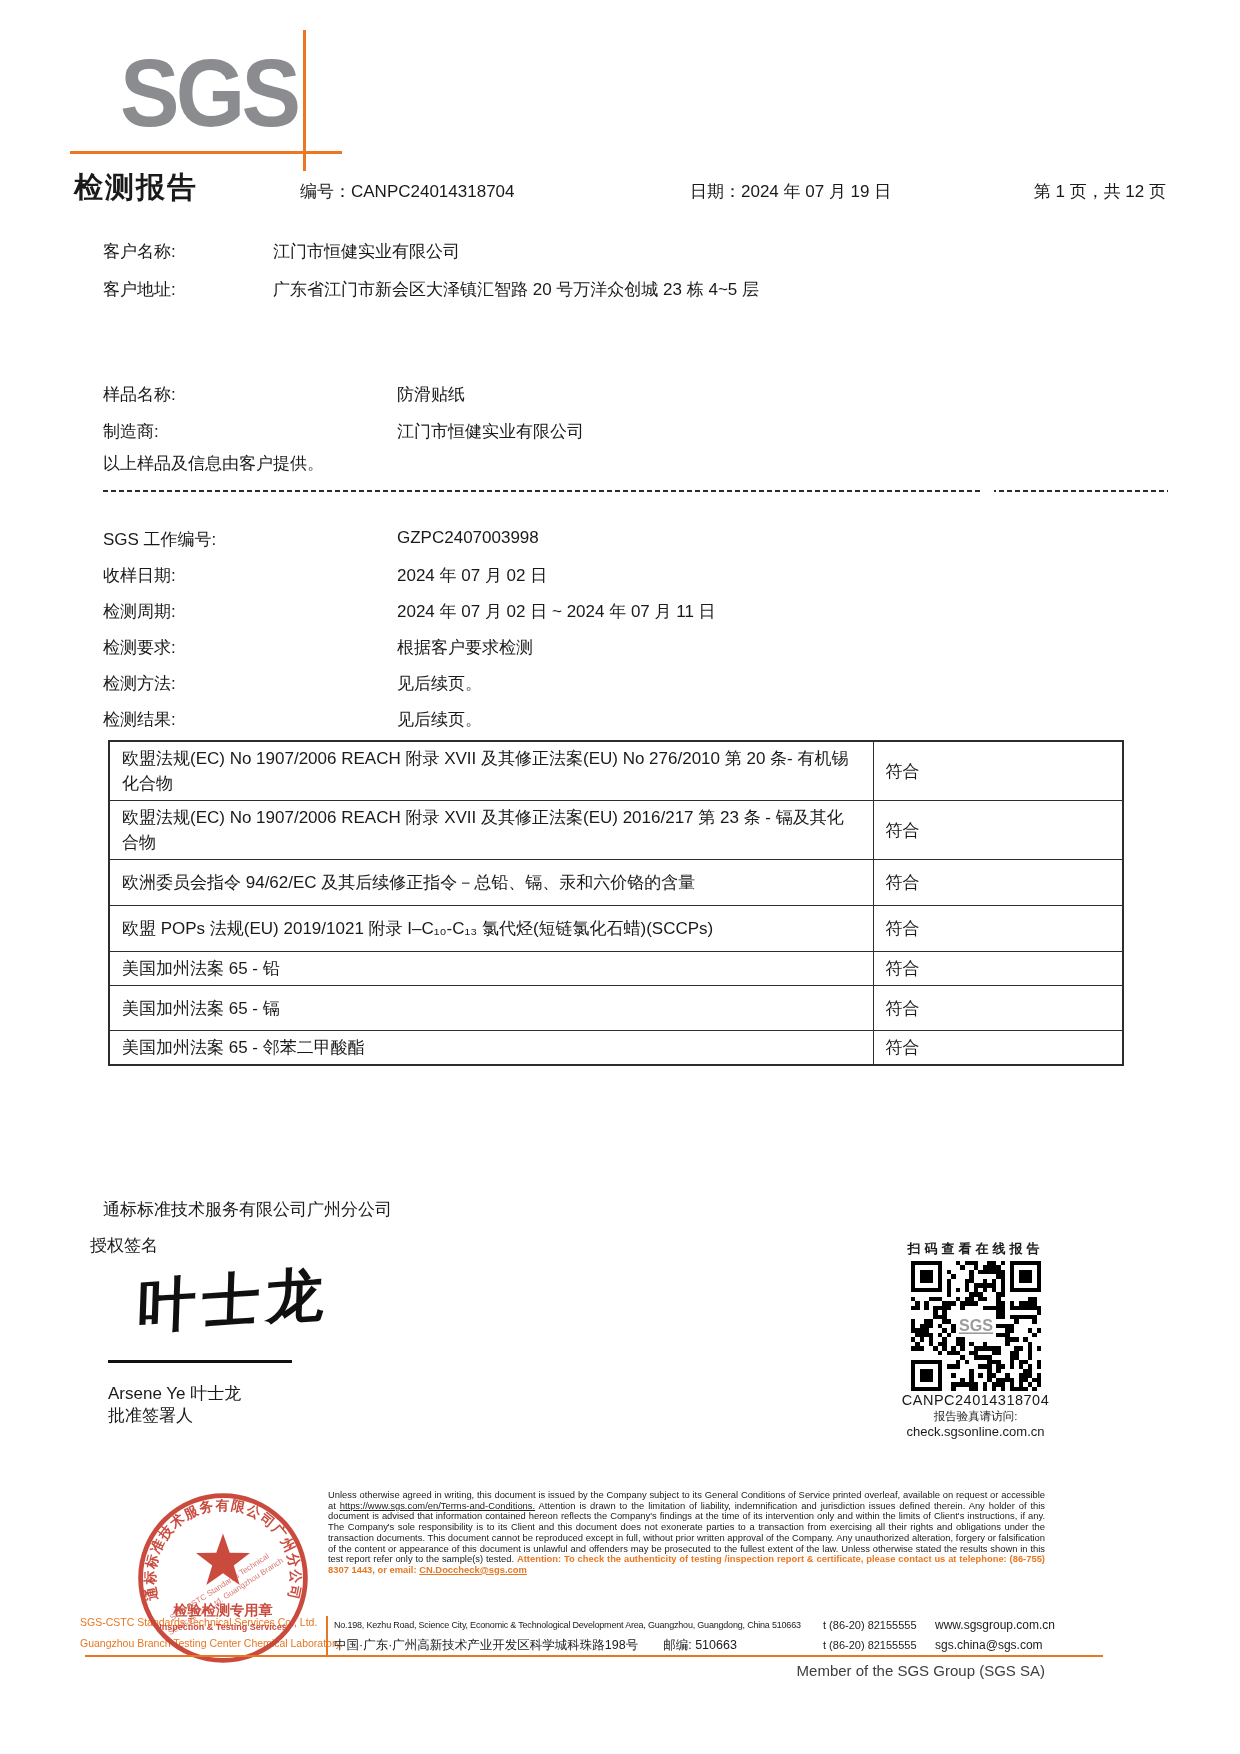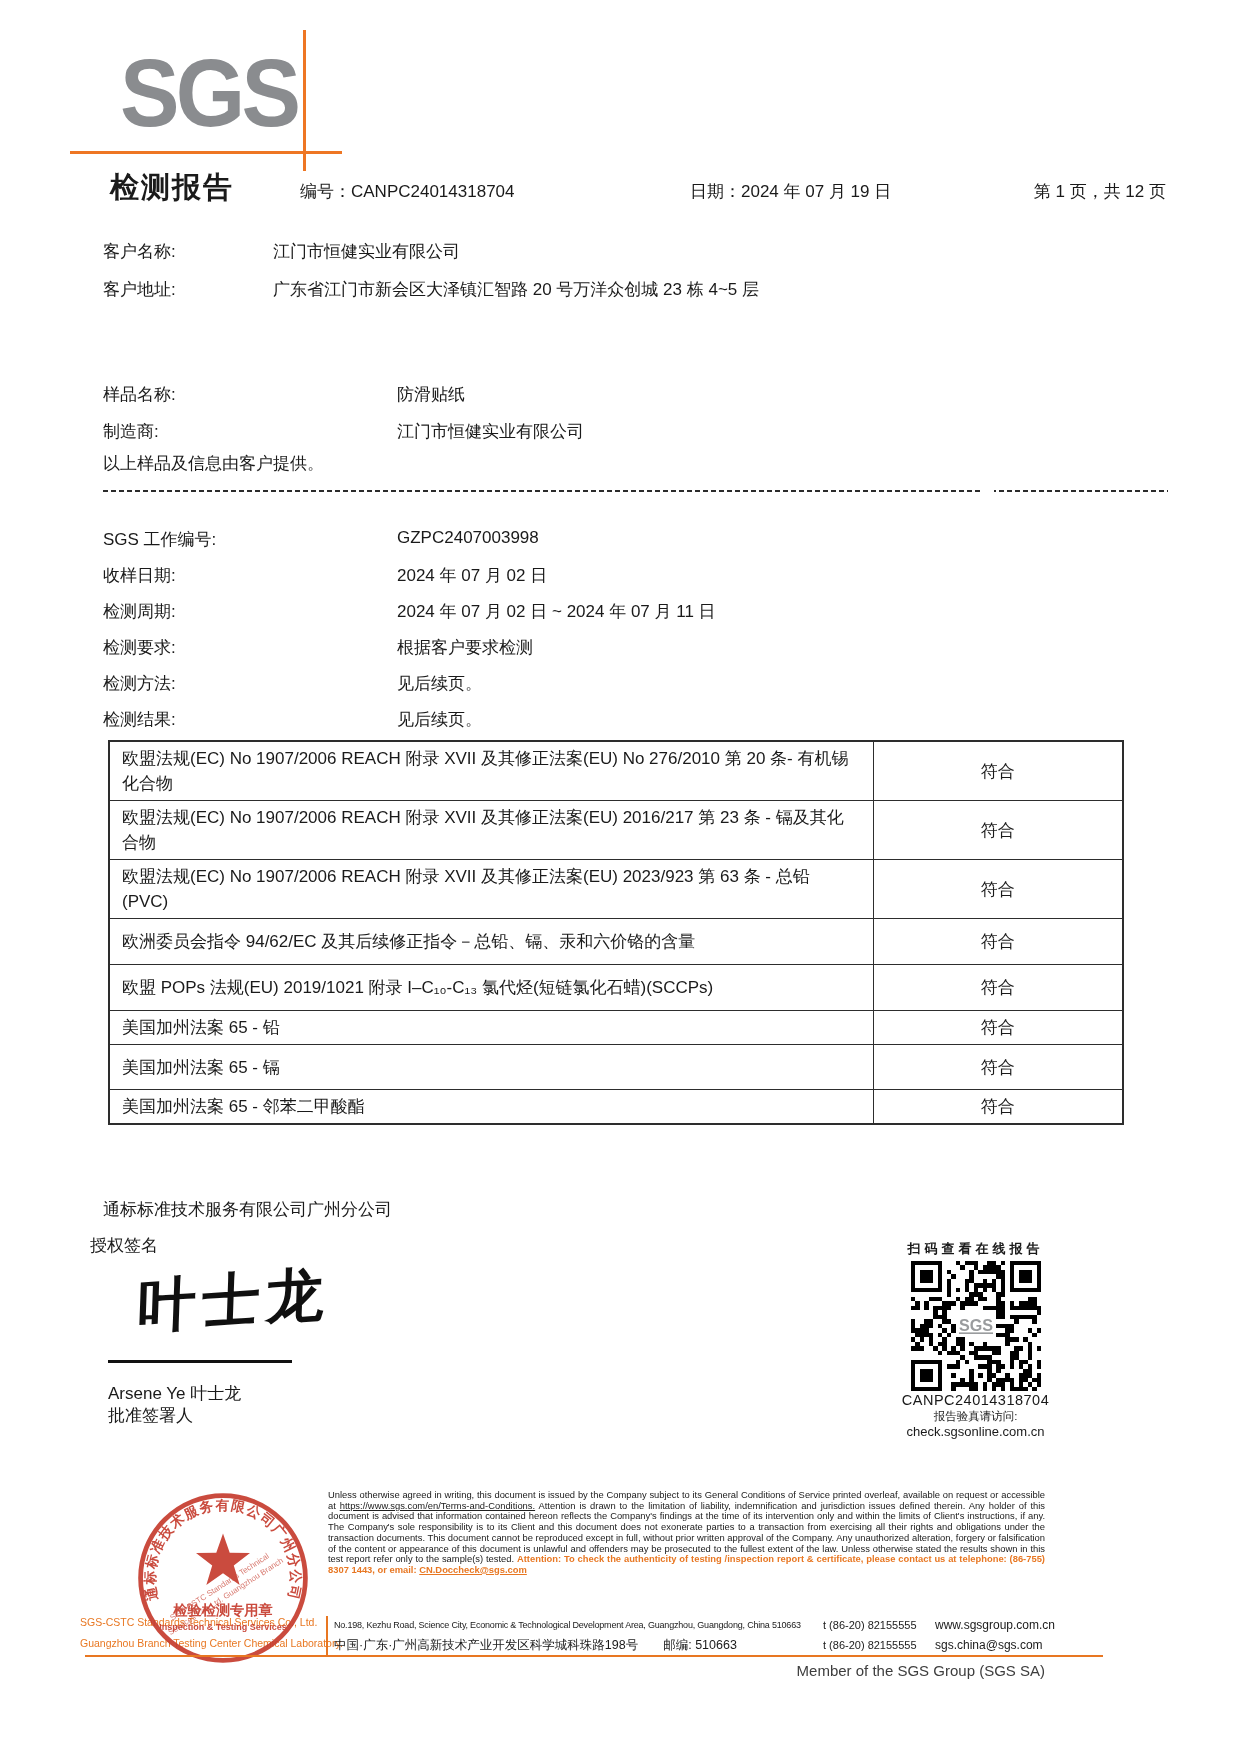--- a/index.html
+++ b/index.html
@@ -11,21 +11,21 @@
   
   .sgs-logo-text{
     position:absolute;left:120px;top:44px;font-size:97px;font-weight:bold;
     color:#8a8c8f;letter-spacing:-4px;line-height:1;
     transform:scaleX(.92);transform-origin:left top;
   }
   .logo-hline{position:absolute;left:70px;top:151px;width:272px;height:3px;background:#ee7623;}
   .logo-vline{position:absolute;left:303px;top:30px;width:3px;height:141px;background:#ee7623;}
 
   
-  .report-title{position:absolute;left:74px;top:168px;font-size:29px;font-weight:bold;letter-spacing:2px;margin-left:36px;}
+  .report-title{position:absolute;left:74px;top:168px;font-size:29px;font-weight:bold;letter-spacing:2px;}
   .hdr-item{position:absolute;top:180px;font-size:17px;}
   .hdr-no{left:300px;}
   .hdr-date{left:690px;}
   .hdr-page{left:966px;width:200px;text-align:right;}
 
   
   .info-label{position:absolute;left:103px;font-size:17px;}
   .info-value{position:absolute;font-size:17px;}
   .v-client{left:273px;}
   .v-wide{left:397px;}
@@ -36,21 +36,21 @@
 
   
   .results{position:absolute;left:108px;top:740px;width:1014px;border-collapse:collapse;
     font-size:17px;table-layout:fixed;}
   .results col.c1{width:764px;}
   .results col.c2{width:250px;}
   .results th,.results td{border:1px solid #2d2d2d;padding:4px 12px;line-height:25px;}
   .results table,.results{border:2px solid #2d2d2d;}
   .results th{background:#d8d8d8;font-weight:bold;text-align:left;height:22px;}
   .results th.concl{text-align:center;}
-  .results td.concl{text-align:center;}
+  .results td.concl{}
 
   
   .sig-company{position:absolute;left:103px;top:1198px;font-size:17px;}
   .sig-auth{position:absolute;left:90px;top:1234px;font-size:17px;}
   .sig-script{
     position:absolute;left:138px;top:1262px;font-size:58px;font-weight:bold;color:#101010;
     font-family:"DejaVu Serif","Liberation Serif",serif;
     transform:rotate(-4deg) skewX(-6deg);letter-spacing:6px;
   }
   .sig-line{position:absolute;left:108px;top:1360px;width:184px;height:3px;background:#111;}
@@ -135,24 +135,20 @@
         <col class="c1">
         <col class="c2">
       </colgroup>
     <tbody>
     <tr style="height:56px">
       <td>欧盟法规(EC) No 1907/2006 REACH 附录 XVII 及其修正法案(EU) No 276/2010 第 20 条- 有机锡化合物</td>
       <td class="concl">符合</td>
     </tr>
     <tr style="height:56px">
       <td>欧盟法规(EC) No 1907/2006 REACH 附录 XVII 及其修正法案(EU) 2016/217 第 23 条 - 镉及其化合物</td>
-      <td class="concl">符合</td>
-    </tr>
-    <tr style="height:56px">
-      <td>欧盟法规(EC) No 1907/2006 REACH 附录 XVII 及其修正法案(EU) 2023/923 第 63 条 - 总铅 (PVC)</td>
       <td class="concl">符合</td>
     </tr>
     <tr style="height:46px">
       <td>欧洲委员会指令 94/62/EC 及其后续修正指令－总铅、镉、汞和六价铬的含量</td>
       <td class="concl">符合</td>
     </tr>
     <tr style="height:46px">
       <td>欧盟 POPs 法规(EU) 2019/1021 附录 I–C₁₀-C₁₃ 氯代烃(短链氯化石蜡)(SCCPs)</td>
       <td class="concl">符合</td>
     </tr>

